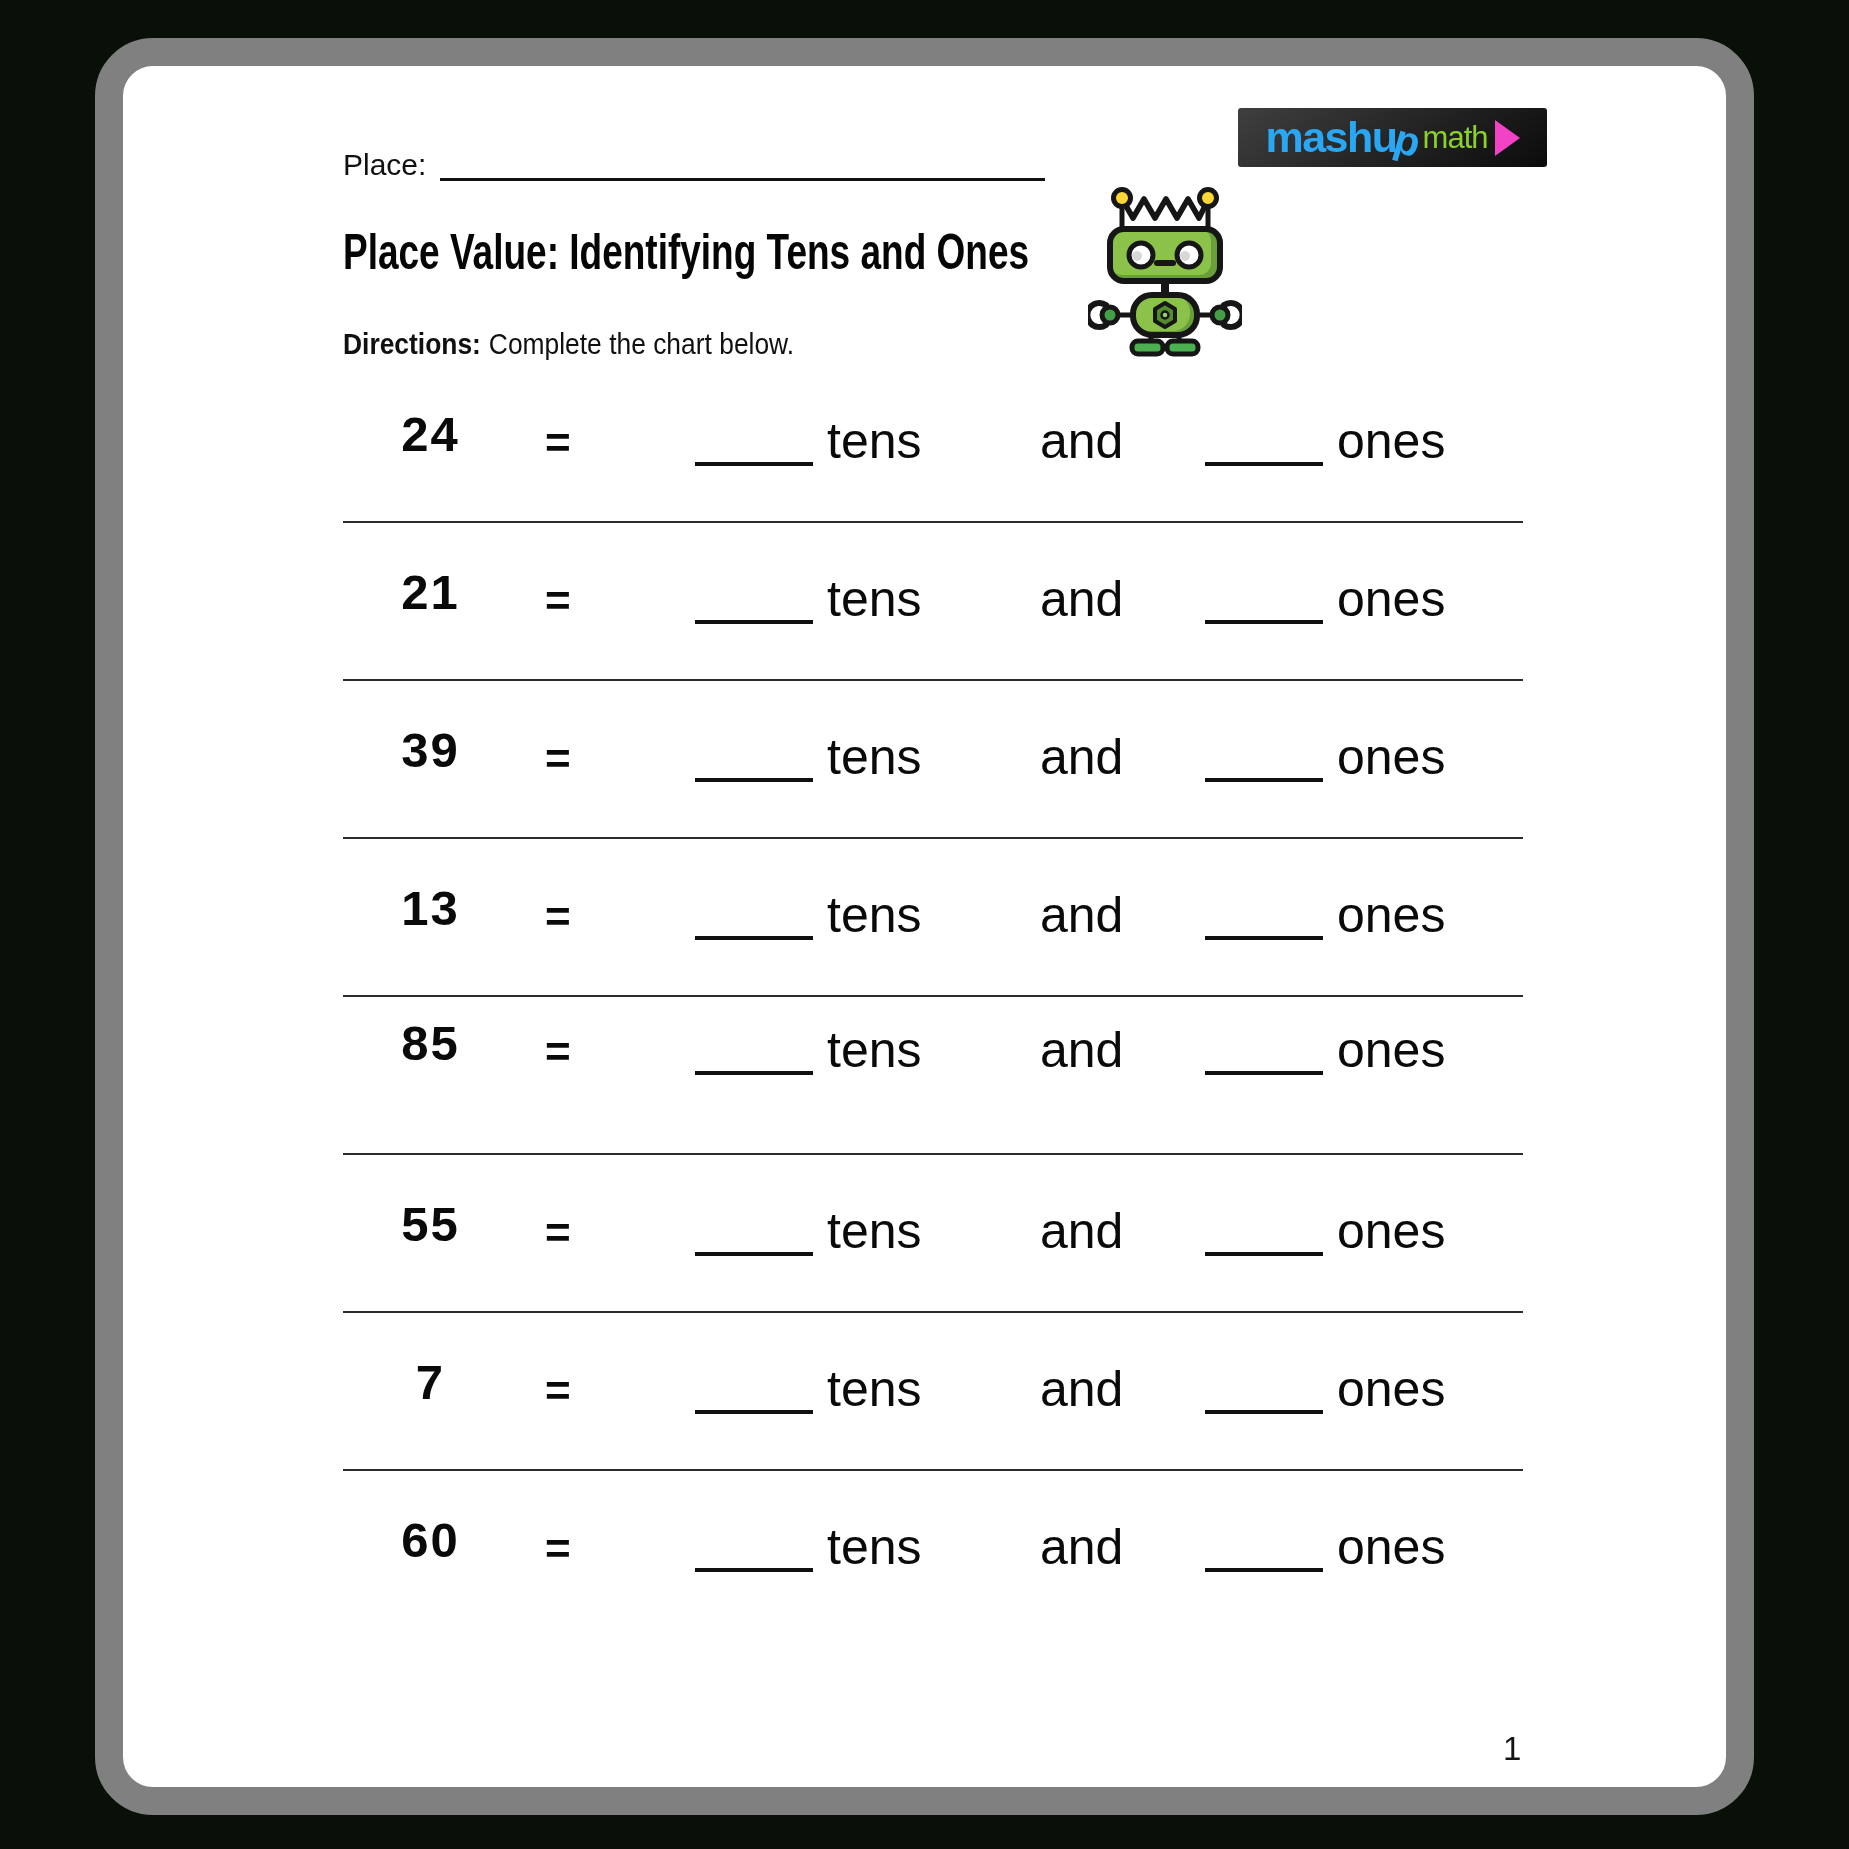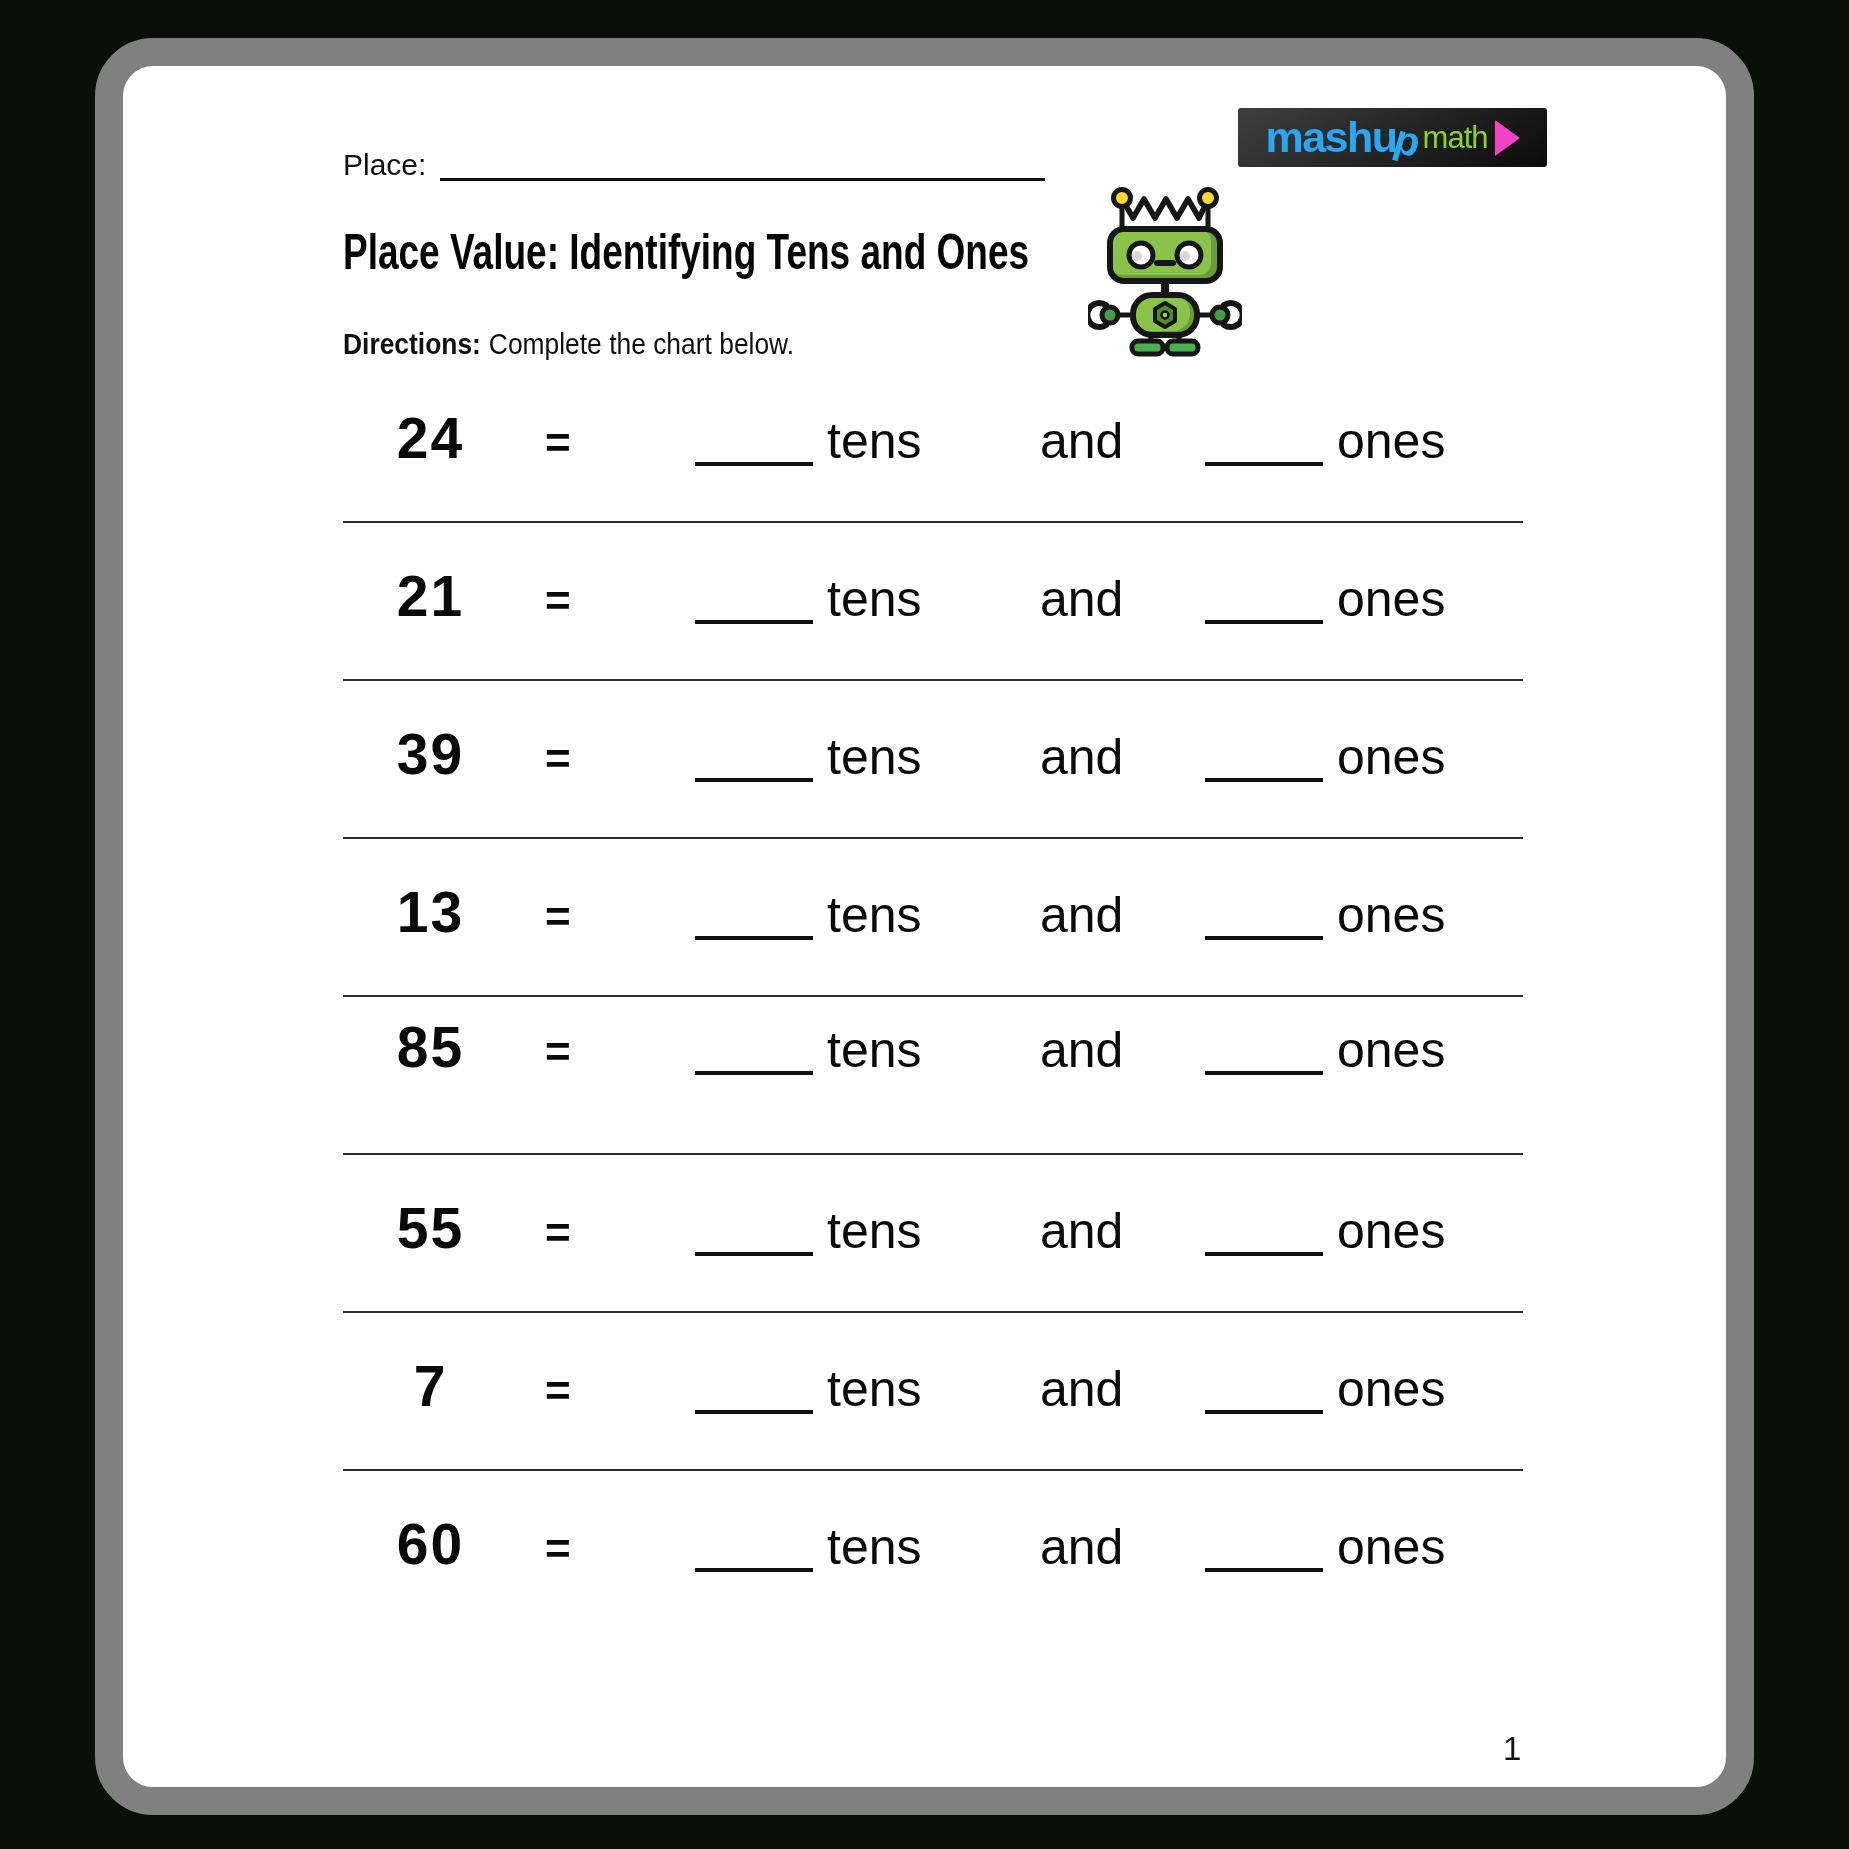--- a/index.html
+++ b/index.html
@@ -47,21 +47,21 @@
     border-top:18px solid transparent;border-bottom:18px solid transparent;margin-left:7px;}
 
   
   .robot{position:absolute;left:965px;top:119px;width:154px;height:172px;}
 
   
   .row{position:absolute;left:0;width:100%;height:100px;}
   .row span{line-height:1;color:#0a0a0a;}
   .row .num{
     position:absolute;left:245px;top:18px;width:125px;text-align:center;
-    font-size:57px;font-weight:bold;letter-spacing:2px;
+    font-size:49px;font-weight:bold;letter-spacing:2px;
   }
   .row .eq{position:absolute;left:422px;top:29px;font-size:44px;font-weight:bold;}
   .row .blank{position:absolute;top:70px;width:118px;height:4px;background:#101010;}
   .row .b1{left:572px;}
   .row .b2{left:1082px;}
   .row .word{position:absolute;top:24px;font-size:50px;}
   .row .w-tens{left:704px;}
   .row .w-and{left:917px;}
   .row .w-ones{left:1214px;}
   .r0{top:326px;} .r1{top:484px;} .r2{top:642px;} .r3{top:800px;padding-left:18px;}

